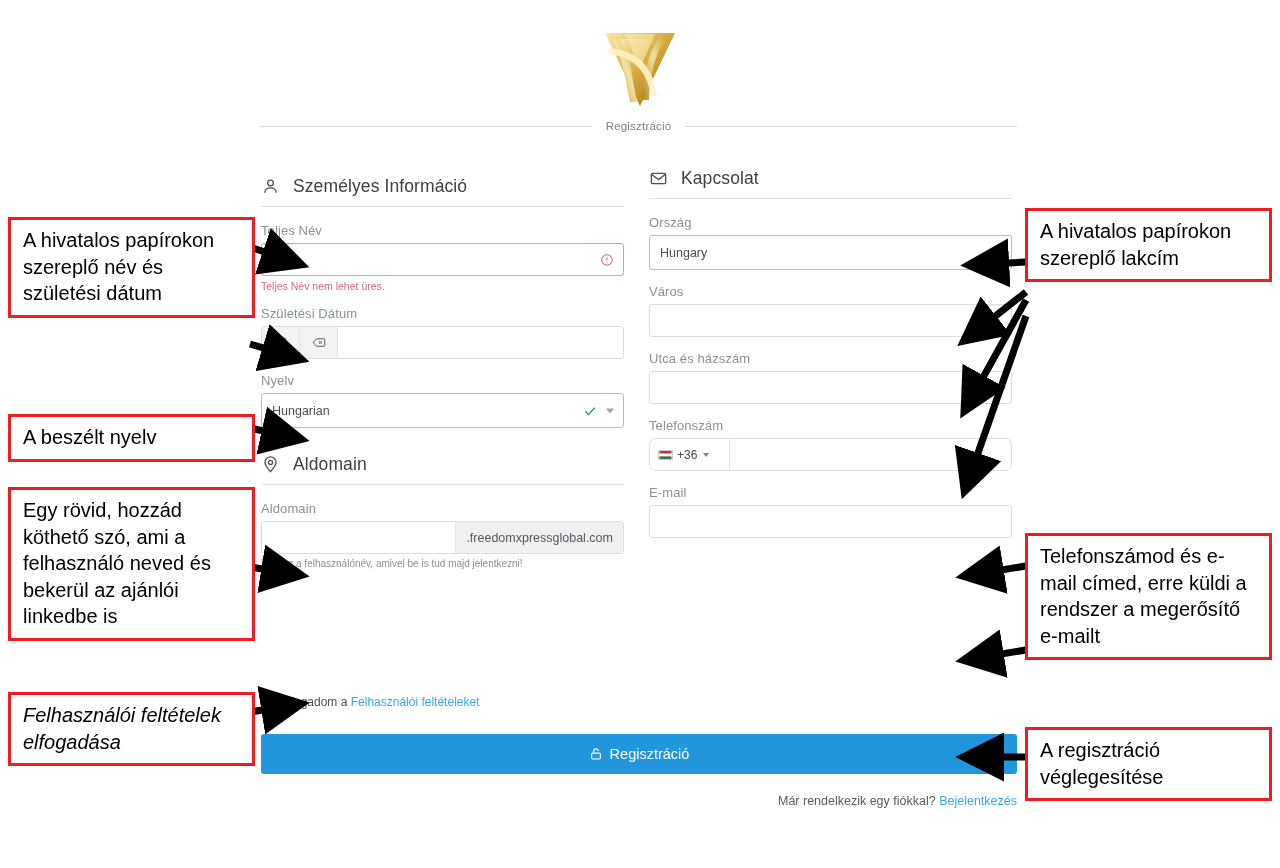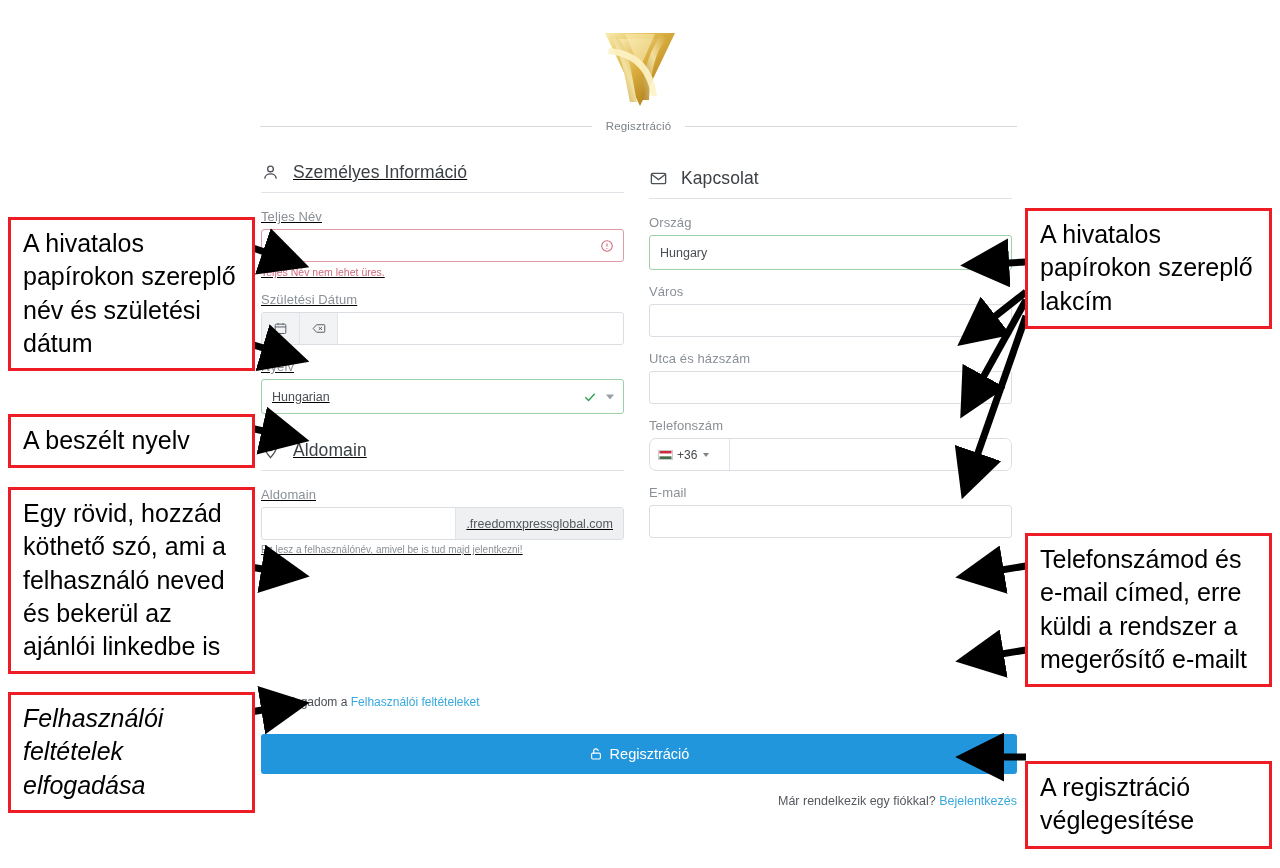--- a/index.html
+++ b/index.html
@@ -20,21 +20,21 @@
     position:absolute; left:260px; top:118px; width:757px; height:16px;
     display:flex; align-items:center; gap:14px;
   }
   #divider-row .line { flex:1 1 auto; height:1px; background:#d7dbe0; }
   #divider-row .dtext {
     font-size:11.5px; color:#7b8288; letter-spacing:.2px; white-space:nowrap;
   }
 
   
   .col { position:absolute; width:363px; }
-  #col-left  { left:261px; top:162px;text-decoration:underline; }
+  #col-left  { left:261px; top:176px; }
   #col-right { left:649px; top:168px; }
 
   .sec-head {
     display:flex; align-items:center; gap:13px;
     padding-bottom:9px; border-bottom:1px solid #dfe2e6;
     margin-bottom:16px;
   }
   .sec-head .sic { width:19px; height:19px; display:block; color:#4c5156; flex:0 0 auto; }
   .sec-head .stitle { font-size:17.5px; color:#3b4045; letter-spacing:.1px; }
 
@@ -111,21 +111,21 @@
   #login-row {
     position:absolute; left:0; top:794px; width:1017px; text-align:right;
     font-size:12.5px; color:#55595e;
   }
   #login-link { color:#38a9dd; text-decoration:none; }
 
   
   .anno {
     position:absolute; border:3px solid #ee1c25; background:#fff;
     padding:7px 10px 8px 12px;
-    font-size:25px; line-height:1.33; color:#000;
+    font-size:20px; line-height:1.33; color:#000;
     font-family:"Liberation Sans", sans-serif;
   }
   #arrow-layer { position:absolute; left:0; top:0; width:1280px; height:868px; pointer-events:none; }
 </style>
 </head>
 <body>
 
 <div id="logo-wrap">
   <svg viewBox="0 0 86 88" width="86" height="88" aria-hidden="true">
     <defs>
@@ -332,13 +332,13 @@
     <path d="M1026,757 L965,757"></path>
   </g>
 </svg>
 
 <div class="anno" style="left:8px;  top:217px; width:247px;">A hivatalos papírokon szereplő név és születési dátum</div>
 <div class="anno" style="left:8px;  top:414px; width:247px;">A beszélt nyelv</div>
 <div class="anno" style="left:8px;  top:487px; width:247px;">Egy rövid, hozzád köthető szó, ami a felhasználó neved és bekerül az ajánlói linkedbe is</div>
 <div class="anno" style="left:8px;  top:692px; width:247px;font-style:italic;">Felhasználói feltételek elfogadása</div>
 <div class="anno" style="left:1025px; top:208px; width:247px;">A hivatalos papírokon szereplő lakcím</div>
 <div class="anno" style="left:1025px; top:533px; width:247px;">Telefonszámod és e-mail címed, erre küldi a rendszer a megerősítő e-mailt</div>
-<div class="anno" style="left:1025px; top:727px; width:247px;margin-top:34px;">A regisztráció véglegesítése</div>
+<div class="anno" style="left:1025px; top:727px; width:247px;">A regisztráció véglegesítése</div>
 
 </body></html>

